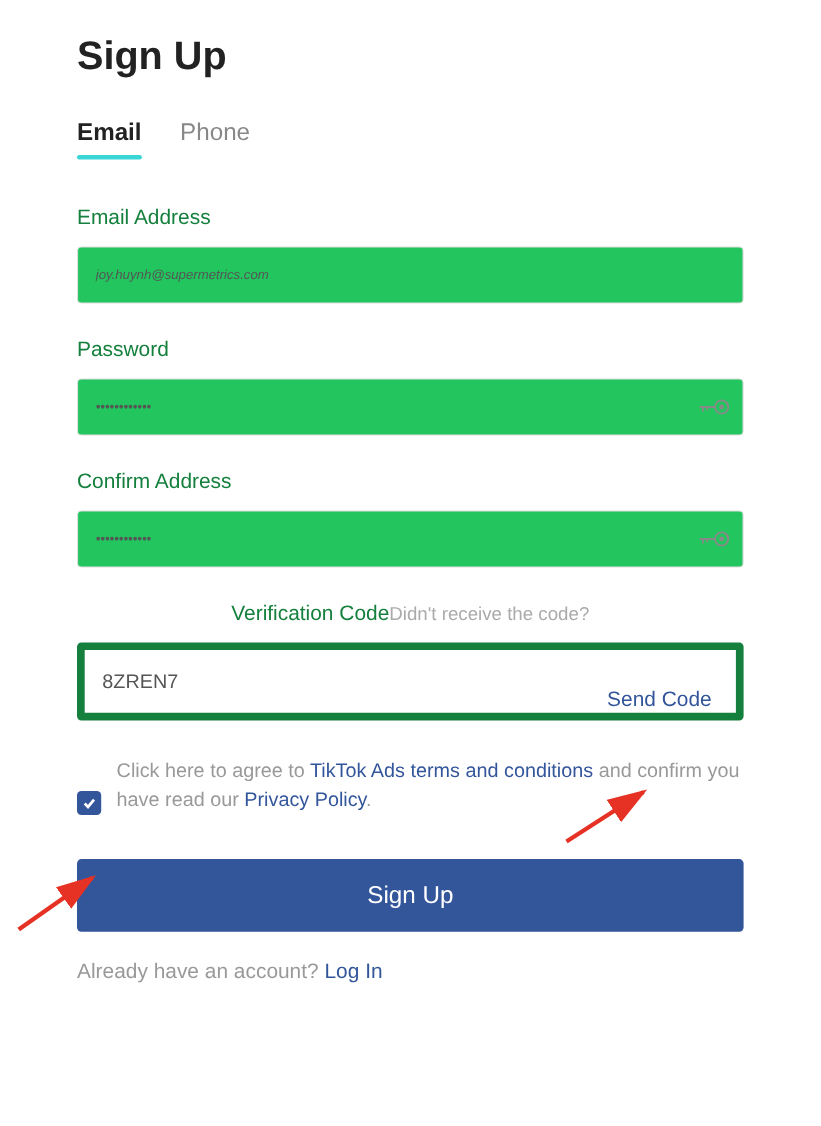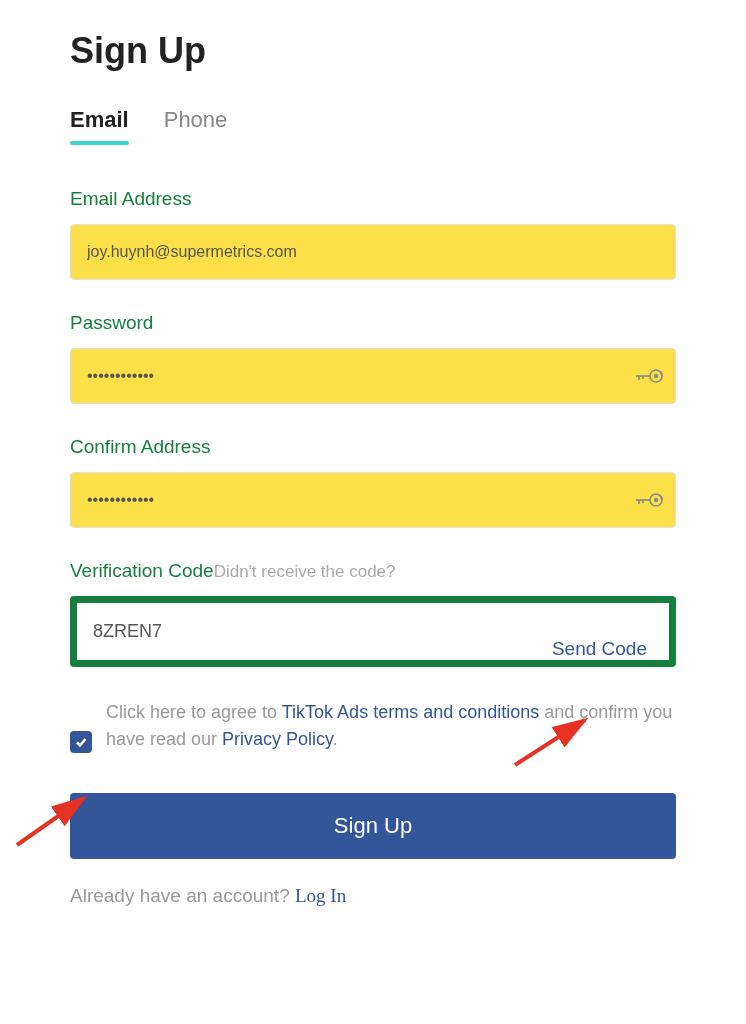--- a/index.html
+++ b/index.html
@@ -51,42 +51,43 @@
       margin-bottom: 32px;
     }
     .field-label {
       font-size: 19px;
       color: #15803d;
       margin-bottom: 14px;
       display: block;
     }
     .field-row {
       display: flex;
-      justify-content: flex-start;
+      justify-content: center;
       align-items: baseline;
       margin-bottom: 14px;
     }
     .field-hint {
       font-size: 17px;
       color: #aaa;
     }
     .input-wrap {
       position: relative;
       display: flex;
       align-items: center;
     }
     .text-input {
       width: 100%;
       padding: 18px 16px;
-      font-size: 16px;
+      font-size: 12px;
       color: #555;
       border: 1px solid #ddd;
       border-radius: 4px;
-      background: #fde047;
+      background: #22c55e;
       outline: none;
+      font-style: italic;
     }
     .key-icon {
       position: absolute;
       right: 12px;
       top: 50%;
       transform: translateY(-50%);
       width: 30px;
       height: 22px;
       color: #999;
     }
@@ -162,21 +163,20 @@
       cursor: pointer;
       margin-bottom: 26px;
     }
     .login-row {
       font-size: 19px;
       color: #999;
     }
     .login-row .link {
       color: #33569b;
       cursor: pointer;
-      font-family: Liberation Serif, serif;
     }
     .arrow {
       position: absolute;
       pointer-events: none;
     }
     .arrow svg {
       overflow: visible;
     }
   </style>
 </head>

